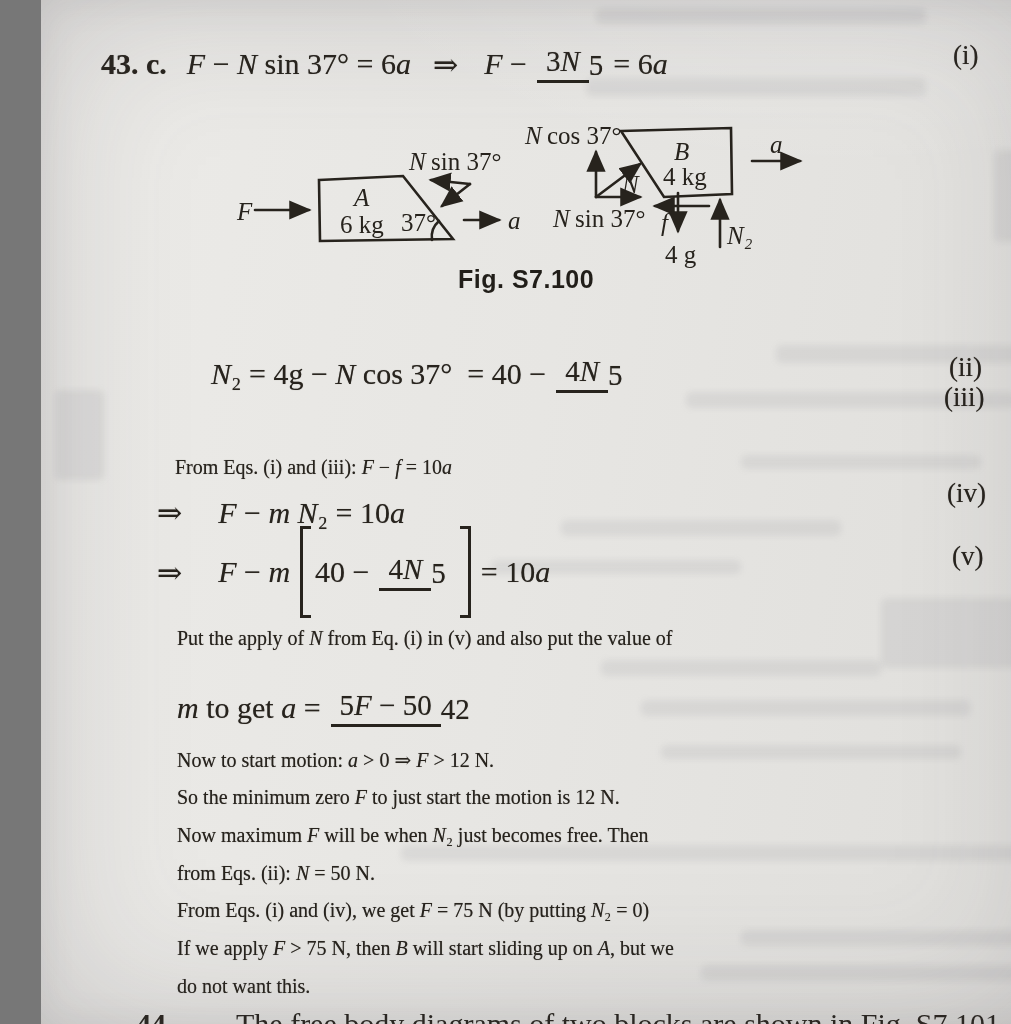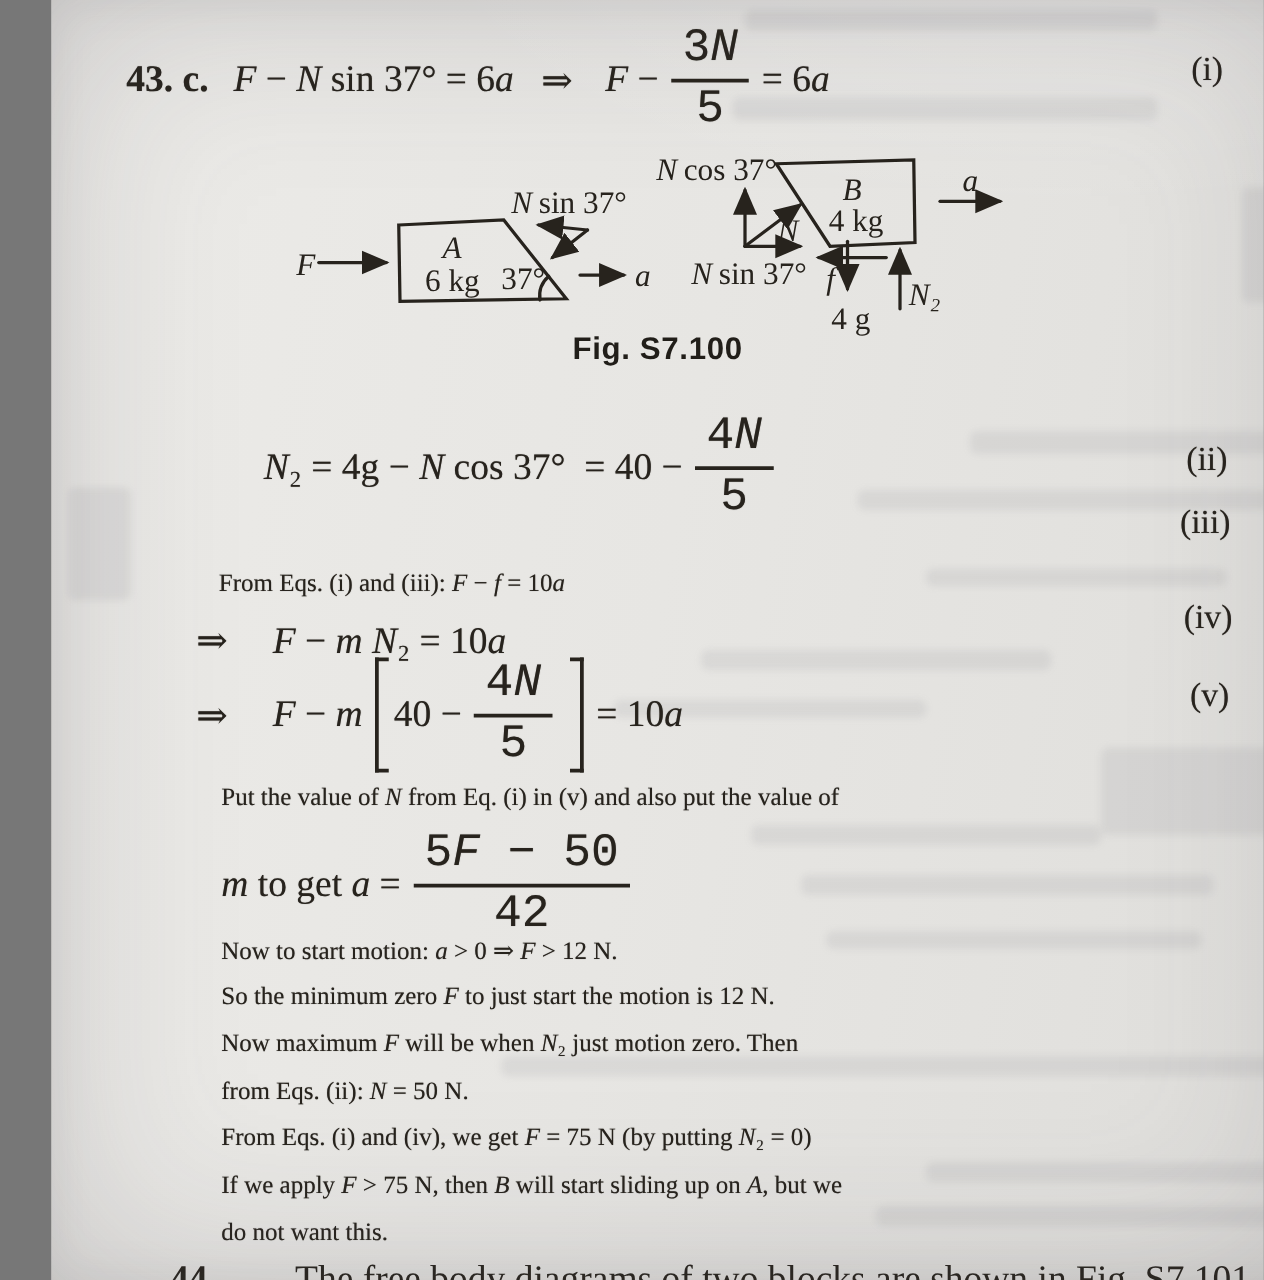--- a/index.html
+++ b/index.html
@@ -19,21 +19,21 @@
   .smudge{position:absolute;background:rgba(122,120,134,.12);filter:blur(3px);border-radius:6px;}
   .pline{position:absolute;font-size:20px;white-space:nowrap;text-shadow:0 0 .7px rgba(39,35,29,.55);}
   .eqrow{position:absolute;display:flex;align-items:center;font-size:30px;white-space:nowrap;
          text-shadow:0 0 .7px rgba(39,35,29,.55);}
   .eqtag{position:absolute;font-size:27px;text-shadow:0 0 .7px rgba(39,35,29,.55);}
   .r-rm{font-style:normal;}
   .r-it{font-style:italic;}
   .bd{font-weight:bold;}
   .imp{margin:0 26px 0 22px;}
   .imp4{margin-right:36px;}
-  .frac{display:inline-flex;flex-direction:column;align-items:center;vertical-align:middle;margin:0 10px;font-size:37px;line-height:1.12;font-family:Liberation Mono, monospace;}
+  .frac{display:inline-flex;flex-direction:row;align-items:center;vertical-align:middle;margin:0 10px;font-size:29px;line-height:1.12;}
   .frac .num{padding:0 9px 3px;border-bottom:3px solid #27231d;}
   .frac .den{padding-top:2px;}
   .bk{width:11px;height:92px;box-sizing:border-box;}
   .bk.l{border:3px solid #27231d;border-right:none;margin:0 4px 0 10px;}
   .bk.r{border:3px solid #27231d;border-left:none;margin:0 10px 0 4px;}
   .figcap{position:absolute;left:417px;top:265px;font-family:"Liberation Sans","DejaVu Sans",sans-serif;
           font-weight:bold;font-size:25px;letter-spacing:.5px;color:#211e19;}
   .fbd-svg{position:absolute;left:178px;top:106px;}
   .svgt{font-family:"Liberation Serif","DejaVu Serif",serif;font-size:25px;fill:#27231d;}
   .svgit{font-style:italic;}
@@ -125,21 +125,21 @@
 
   <div class="eqrow" style="left:170px;top:336px;height:76px">
     <span><span class="r-it">N</span><span class="r-rm">₂</span><span class="r-rm"> = 4g − </span><span class="r-it">N</span><span class="r-rm"> cos 37° &nbsp;= 40 −</span></span>
     <span class="frac">
       <span class="num"><span class="r-rm">4</span><span class="r-it">N</span></span>
       <span class="den">5</span>
     </span>
   </div>
   <div class="eqtag" style="left:908px;top:352px">(ii)</div>
 
-  <div class="eqtag" style="left:903px;top:402px">(iii)</div>
+  <div class="eqtag" style="left:903px;top:382px">(iii)</div>
 
   <div class="pline" style="left:134px;top:456px">
     <span><span class="r-rm">From Eqs. (i) and (iii): </span><span class="r-it">F</span><span class="r-rm"> − </span><span class="r-it">f</span><span class="r-rm"> = 10</span><span class="r-it">a</span></span>
   </div>
 
   <div class="eqrow" style="left:116px;top:495px">
     <span class="imp4">⇒</span>
     <span><span class="r-it">F</span><span class="r-rm"> − </span><span class="r-it">m N</span><span class="r-rm">₂</span><span class="r-rm"> = 10</span><span class="r-it">a</span></span>
   </div>
   <div class="eqtag" style="left:906px;top:478px">(iv)</div>
@@ -152,39 +152,39 @@
     <span class="frac">
       <span class="num"><span class="r-rm">4</span><span class="r-it">N</span></span>
       <span class="den">5</span>
     </span>
     <span class="bk r"></span>
     <span><span class="r-rm">= 10</span><span class="r-it">a</span></span>
   </div>
   <div class="eqtag" style="left:911px;top:541px">(v)</div>
 
   <div class="pline" style="left:136px;top:627px">
-    <span><span class="r-rm">Put the value of </span><span class="r-it">N</span><span class="r-rm"> from Eq. (i) in (v) and also put the value of</span></span>
+    <span><span class="r-rm">Put the apply of </span><span class="r-it">N</span><span class="r-rm"> from Eq. (i) in (v) and also put the value of</span></span>
   </div>
 
   <div class="eqrow" style="left:136px;top:667px;height:82px">
     <span><span class="r-it">m</span><span class="r-rm"> to get </span><span class="r-it">a</span><span class="r-rm"> =</span></span>
     <span class="frac">
       <span class="num"><span class="r-rm">5</span><span class="r-it">F</span><span class="r-rm"> − 50</span></span>
       <span class="den">42</span>
     </span>
   </div>
 
   <div class="pline" style="left:136px;top:748px">
     <span><span class="r-rm">Now to start motion: </span><span class="r-it">a</span><span class="r-rm"> &gt; 0 ⇒ </span><span class="r-it">F</span><span class="r-rm"> &gt; 12 N.</span></span>
   </div>
   <div class="pline" style="left:136px;top:786px">
     <span><span class="r-rm">So the minimum zero </span><span class="r-it">F</span><span class="r-rm"> to just start the motion is 12 N.</span></span>
   </div>
   <div class="pline" style="left:136px;top:824px">
-    <span><span class="r-rm">Now maximum </span><span class="r-it">F</span><span class="r-rm"> will be when </span><span class="r-it">N</span><span class="r-rm">₂</span><span class="r-rm"> just motion zero. Then</span></span>
+    <span><span class="r-rm">Now maximum </span><span class="r-it">F</span><span class="r-rm"> will be when </span><span class="r-it">N</span><span class="r-rm">₂</span><span class="r-rm"> just becomes free. Then</span></span>
   </div>
   <div class="pline" style="left:136px;top:862px">
     <span><span class="r-rm">from Eqs. (ii): </span><span class="r-it">N</span><span class="r-rm"> = 50 N.</span></span>
   </div>
   <div class="pline" style="left:136px;top:899px">
     <span><span class="r-rm">From Eqs. (i) and (iv), we get </span><span class="r-it">F</span><span class="r-rm"> = 75 N (by putting </span><span class="r-it">N</span><span class="r-rm">₂</span><span class="r-rm"> = 0)</span></span>
   </div>
   <div class="pline" style="left:136px;top:937px">
     <span><span class="r-rm">If we apply </span><span class="r-it">F</span><span class="r-rm"> &gt; 75 N, then </span><span class="r-it">B</span><span class="r-rm"> will start sliding up on </span><span class="r-it">A</span><span class="r-rm">, but we</span></span>
   </div>

